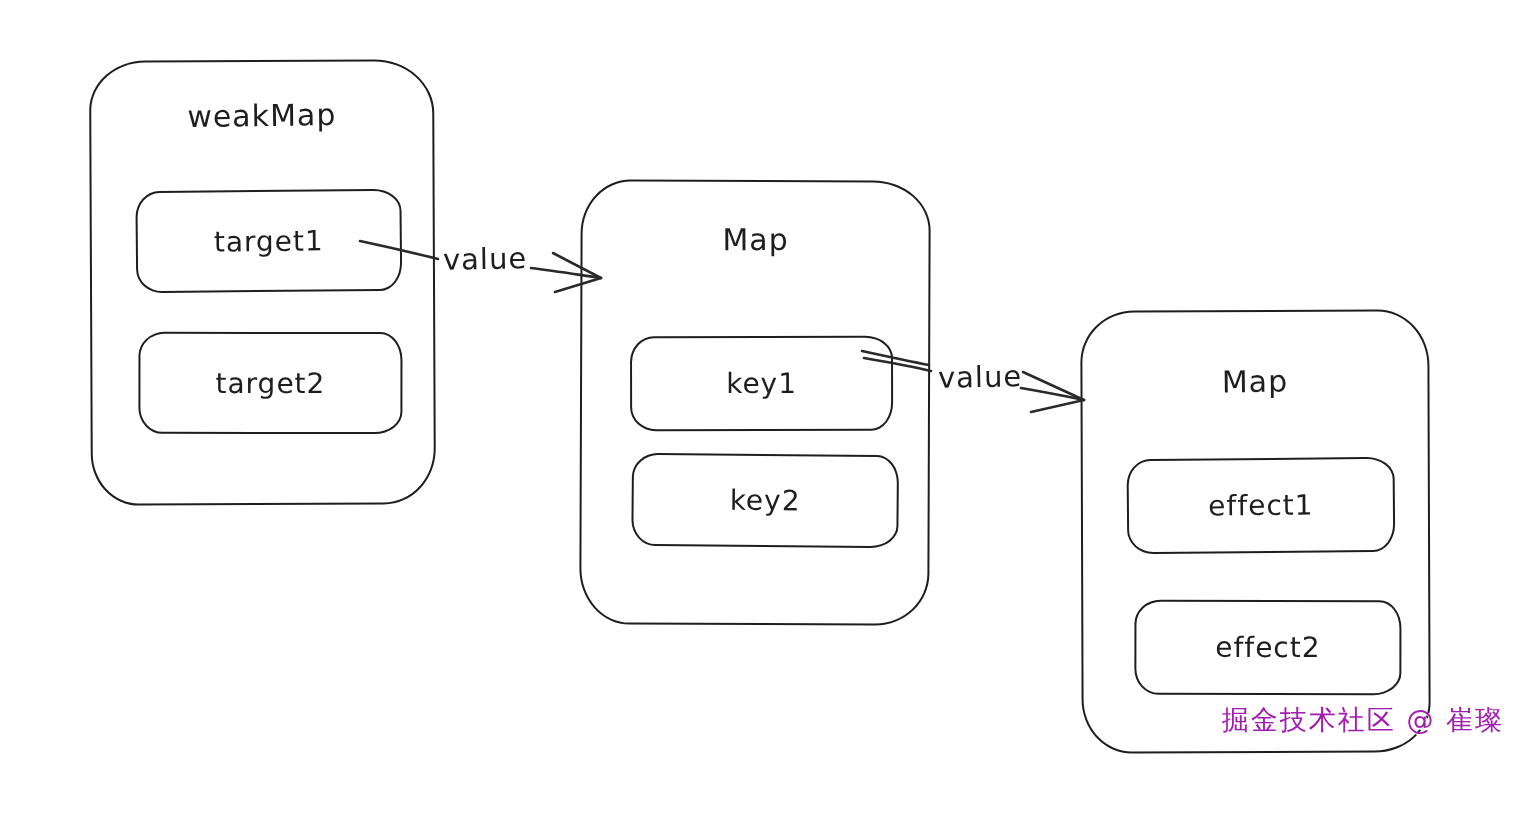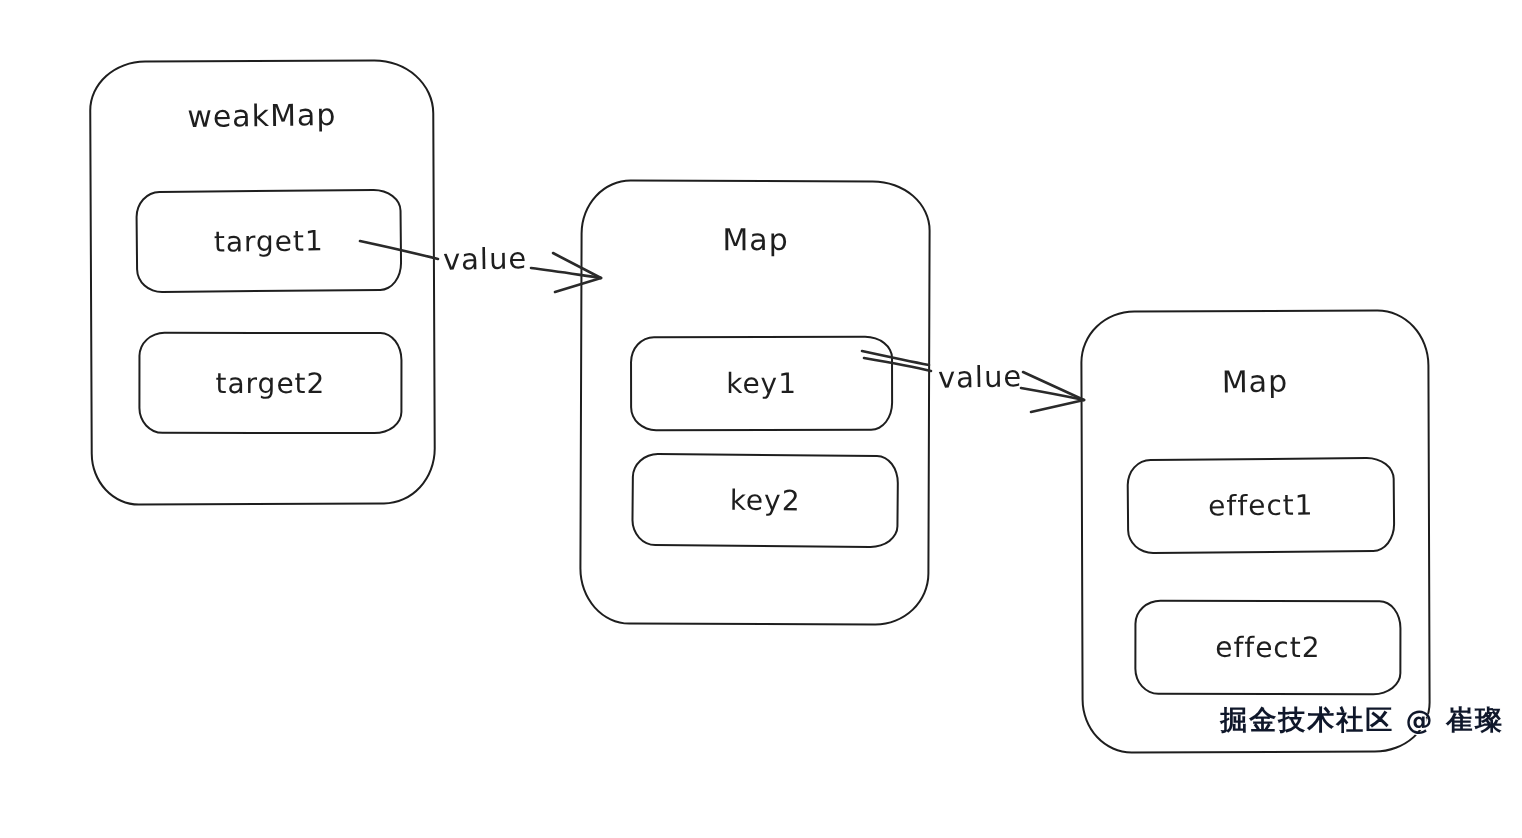--- a/index.html
+++ b/index.html
@@ -64,22 +64,22 @@
     fill: none;
     stroke: #2a2a2a;
     stroke-width: 2.6;
     stroke-linecap: round;
   }
   .watermark {
     position: absolute;
     right: 18px;
     bottom: 14px;
     font-size: 27px;
-    font-weight: bold;
-    color: #0f172a;
+    font-weight: normal;
+    color: #a21caf;
     text-shadow: 2px 2px 0 #ffffff, 1px 1px 0 #f2f2f2;
     letter-spacing: 2px;
   }
 </style>
 </head>
 <body>
 
 <div class="canvas">
 
   <div class="node sk1" style="left:90px; top:60px; width:345px; height:445px;">

